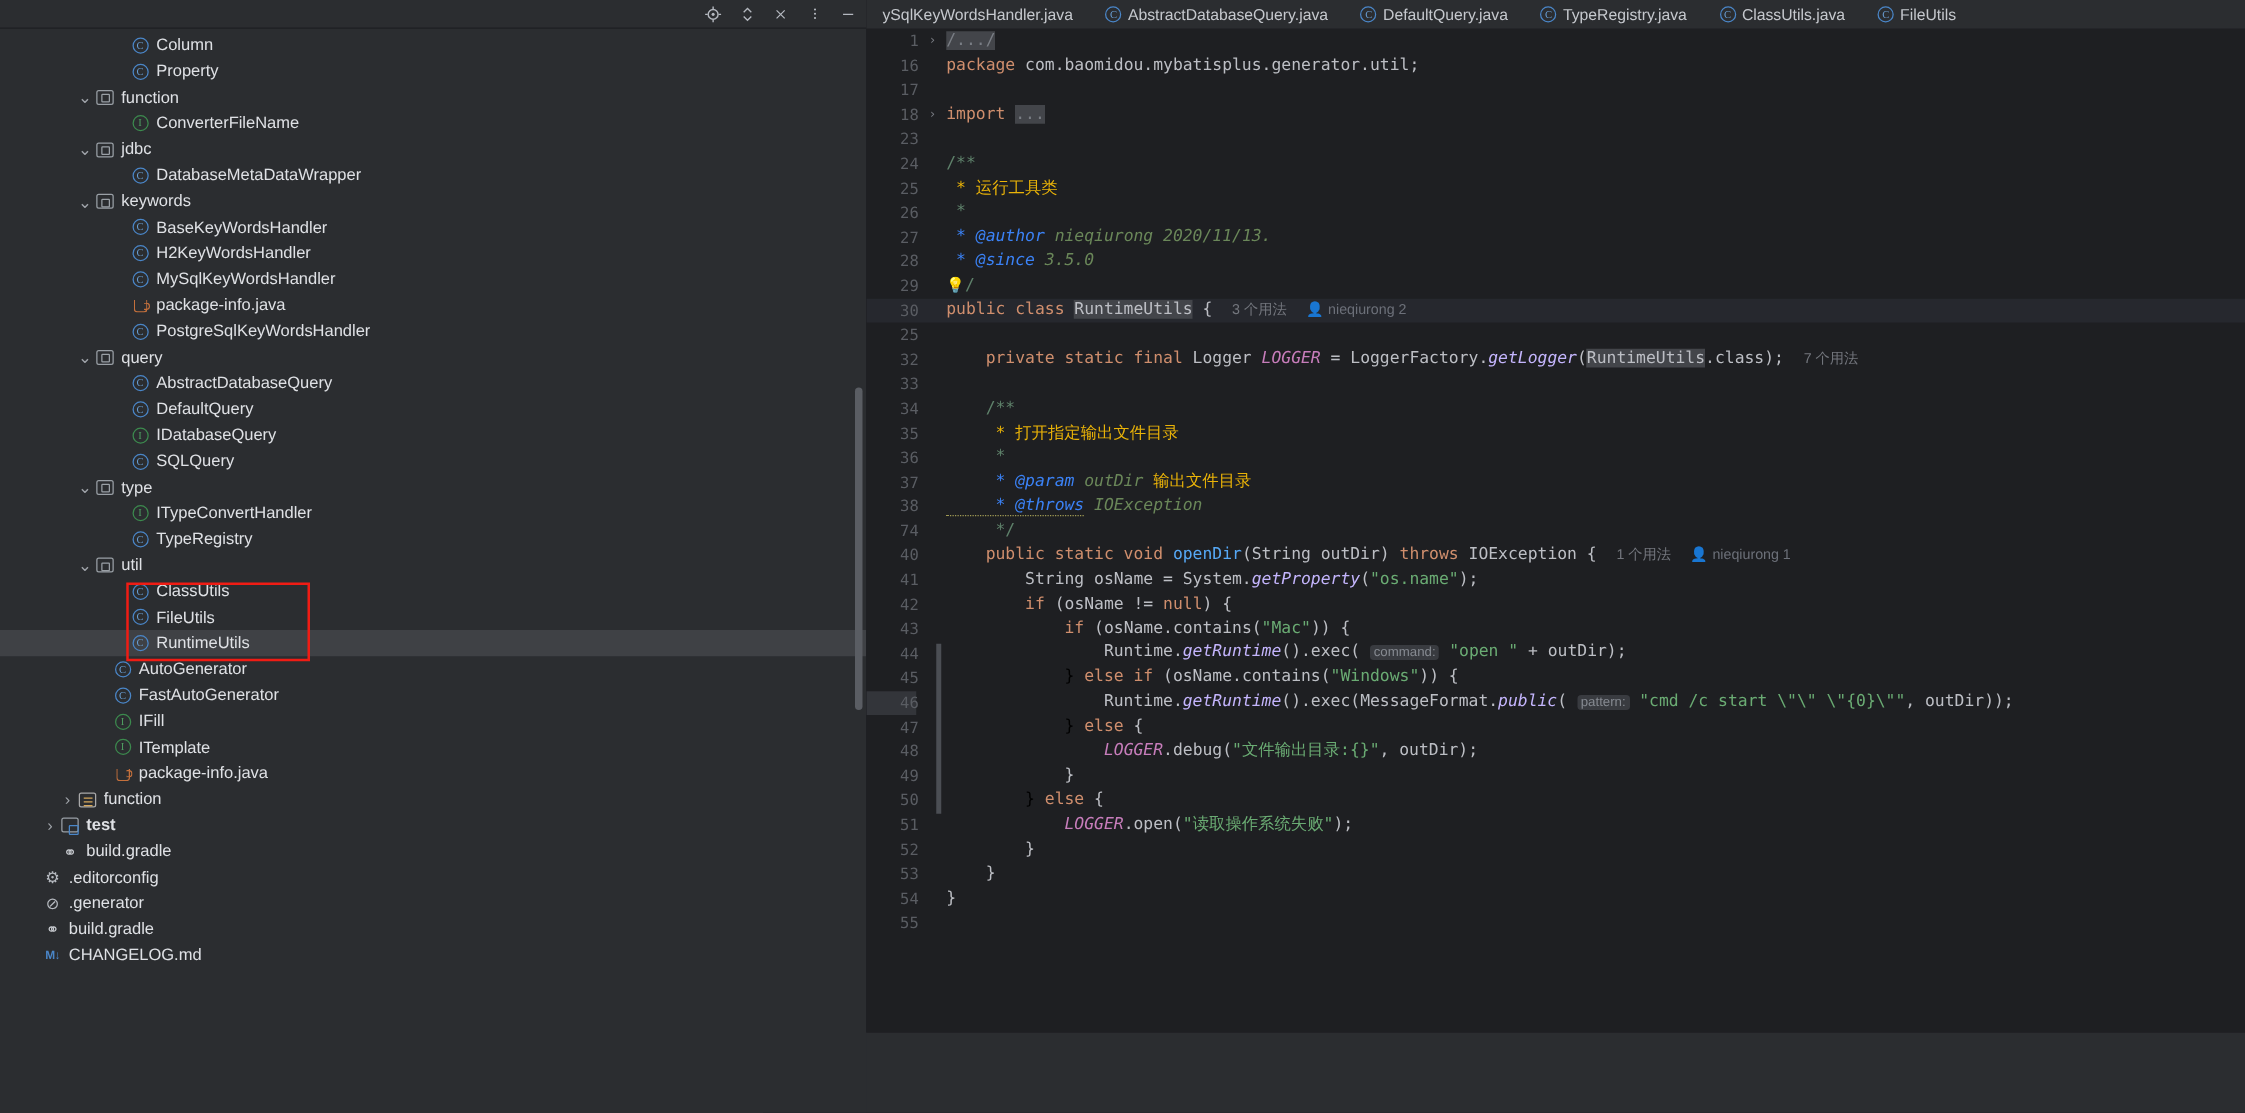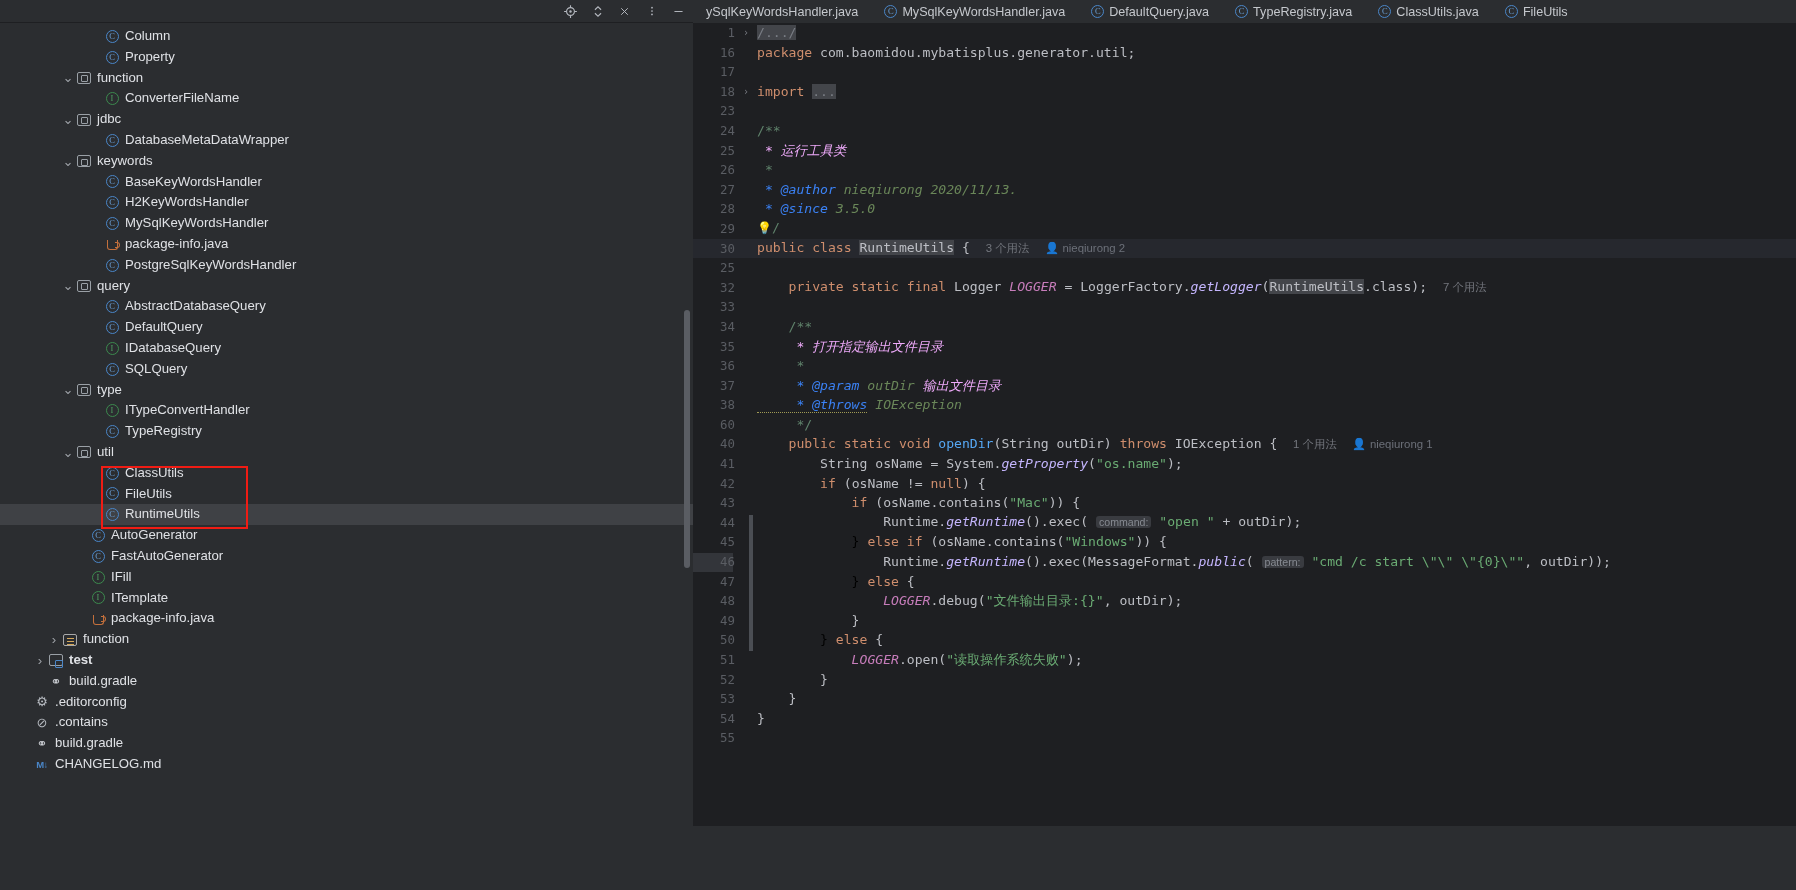--- a/index.html
+++ b/index.html
@@ -187,21 +187,21 @@
     text-align: center;
   }
   .code { flex: 1 1 auto; padding-left: 4px; }
 
   
   .kw   { color: #cf8e6d; }
   .str  { color: #6aab73; }
   .cmt  { color: #7a7e85; }
   .doc  { color: #5f826b; }
   .docg { color: #6a8759; font-style: italic; }
-  .docz { color: #f0abfc; font-style: italic; }
+  .docz { color: #eab308; }
   .tag  { color: #3b82f6; font-style: italic; }
   .id   { color: #bcbec4; }
   .fn   { color: #56a8f5; }
   .fni  { color: #c4b5fd; font-style: italic; }
   .cns  { color: #c77dbb; font-style: italic; }
   .hint { color: #73767d; font-family: "Liberation Sans", sans-serif; font-size: 11.4px; }
   .hintn { color: #6c7079; font-family: "Liberation Sans", sans-serif; font-size: 11.4px; }
   .pill {
     background: #393b40; color: #868a91;
     font-family: "Liberation Sans", sans-serif;
@@ -535,21 +535,21 @@
             <span class="g-gear">⚙</span>
           </span>
           <span class="lbl">.editorconfig</span>
         </div>
         <div class="row">
           <span style="display:inline-block;width:20px;flex:0 0 20px"></span>
           <span class="arrow blank">›</span>
           <span class="ico">
             <span class="g-ban">⊘</span>
           </span>
-          <span class="lbl">.contains</span>
+          <span class="lbl">.generator</span>
         </div>
         <div class="row">
           <span style="display:inline-block;width:20px;flex:0 0 20px"></span>
           <span class="arrow blank">›</span>
           <span class="ico">
             <span class="g-gradle">⚭</span>
           </span>
           <span class="lbl">build.gradle</span>
         </div>
         <div class="row">
@@ -570,21 +570,21 @@
 
     <div id="tabs">
 
     <div class="tab">
           <span>ySqlKeyWordsHandler.java</span>
         </div>
         <div class="tab">
           <span class="tico">
             <span class="g-circle">C</span>
           </span>
-          <span>MySqlKeyWordsHandler.java</span>
+          <span>AbstractDatabaseQuery.java</span>
         </div>
         <div class="tab">
           <span class="tico">
             <span class="g-circle">C</span>
           </span>
           <span>DefaultQuery.java</span>
         </div>
         <div class="tab">
           <span class="tico">
             <span class="g-circle">C</span>
@@ -723,21 +723,21 @@
         <span class="code"><span class="tag">     * @param</span><span class="docg"> outDir </span><span class="docz">输出文件目录</span></span>
       </div>
 
       <div class="cline">
         <span class="gut">38</span>
         <span class="fold"></span>
         <span class="code"><span class="tag sq">     * @throws</span><span class="docg"> IOException</span></span>
       </div>
 
       <div class="cline">
-        <span class="gut">60</span>
+        <span class="gut">74</span>
         <span class="fold"></span>
         <span class="code doc">     */</span>
       </div>
 
       <div class="cline">
         <span class="gut">40</span>
         <span class="fold"></span>
         <span class="code"><span class="kw">    public static void </span><span class="fn">openDir</span><span class="id">(String outDir) </span><span class="kw">throws</span><span class="id"> IOException {</span><span>  </span><span class="hint">1 个用法</span><span>  </span><span class="hintn">👤&nbsp;<span>nieqiurong 1</span></span></span>
       </div>
 

